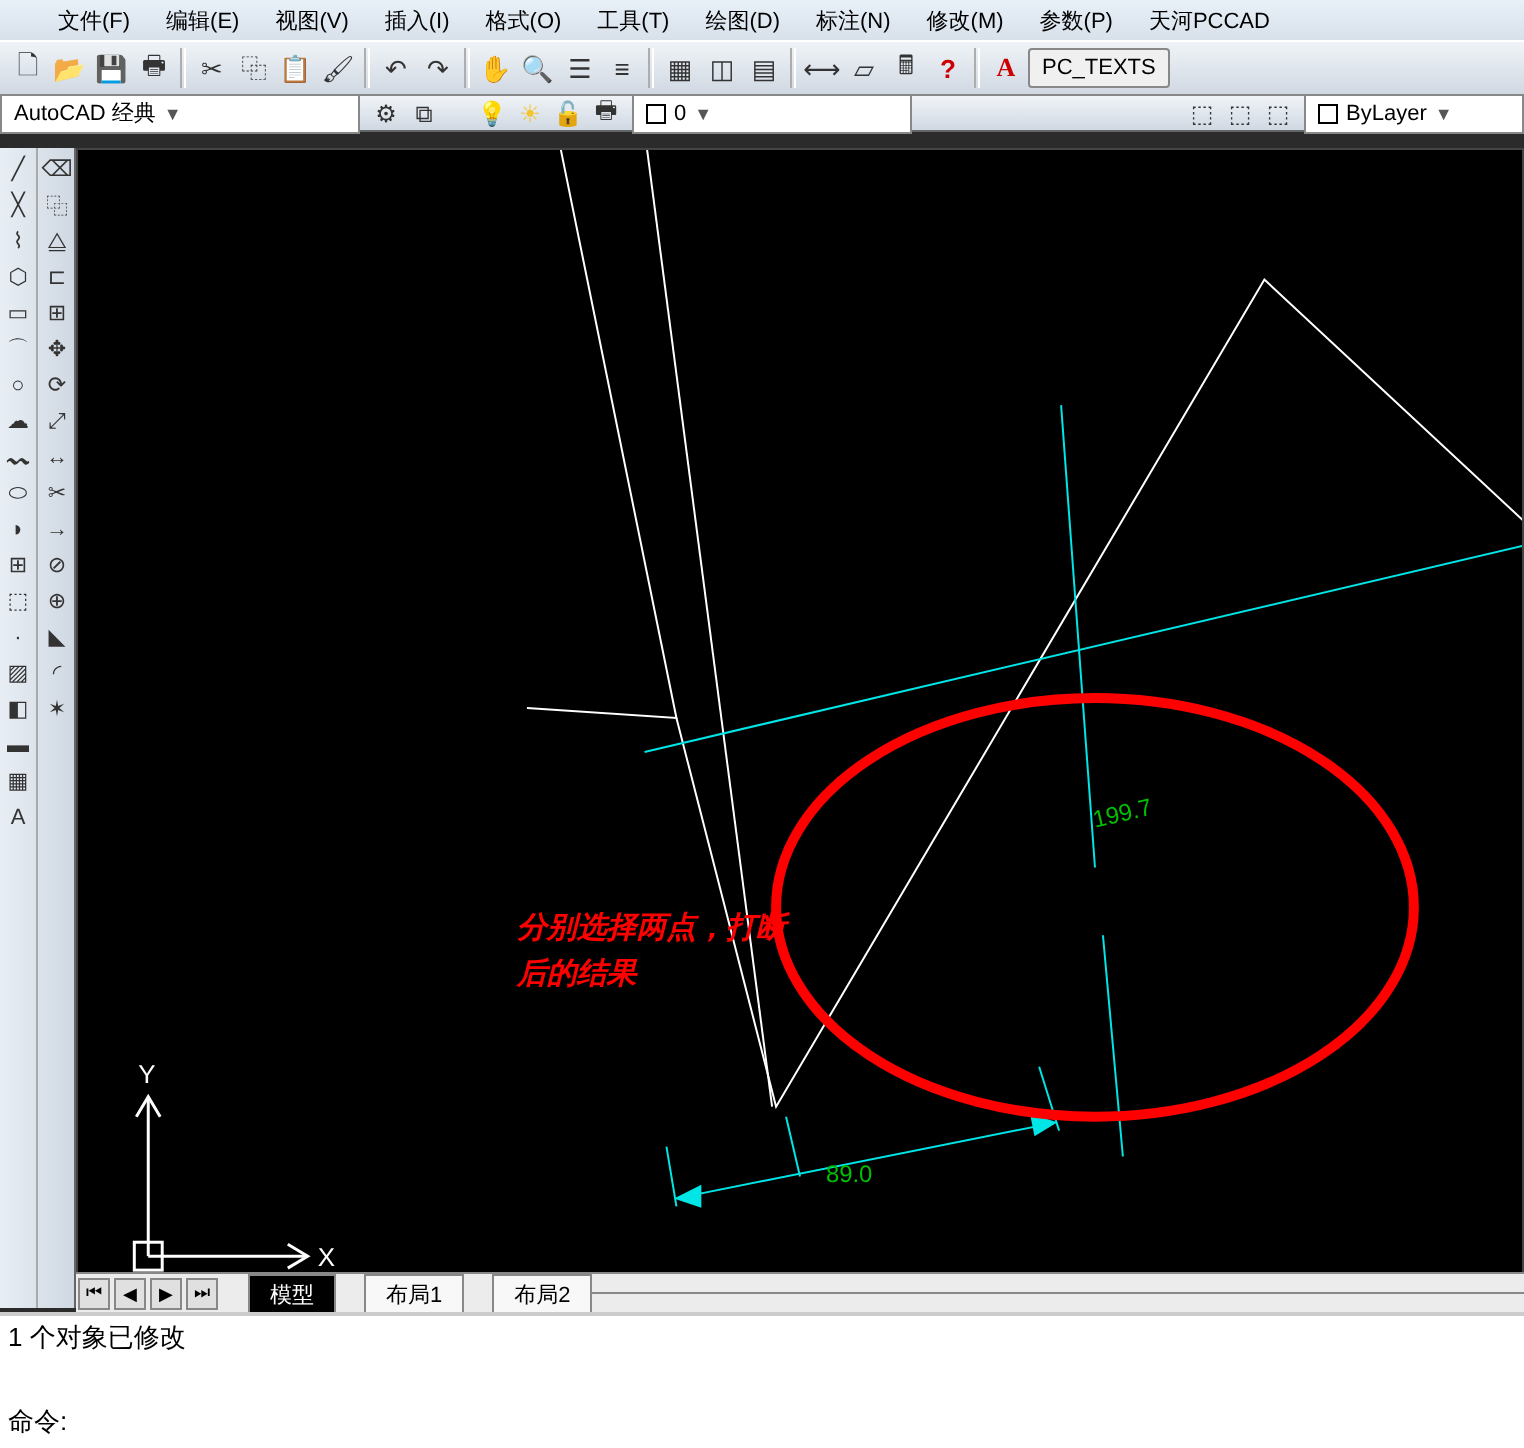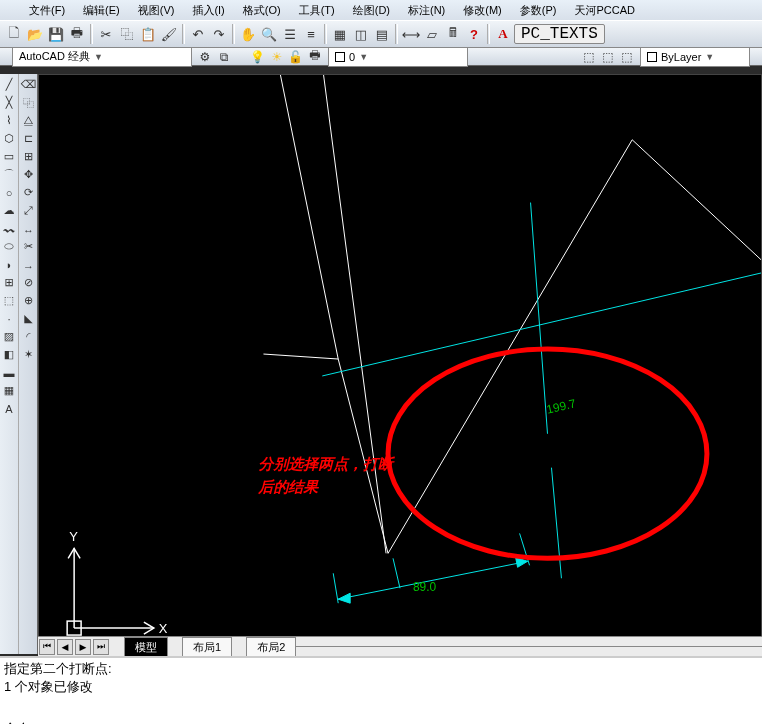--- a/index.html
+++ b/index.html
@@ -6,24 +6,24 @@
 body { width: 762px; height: 724px; overflow: hidden; background: #2b2b2b; }
 
 
 .menubar { height: 20px; background: linear-gradient(#e8f0f8, #d8e0ea); display: flex; align-items: center; font-size: 11px; padding-left: 20px; color: #000; }
 .menubar span { padding: 2px 9px; cursor: default; }
 
 
 .toolbar { height: 28px; background: linear-gradient(#f0f4f8, #d0d8e2); display: flex; align-items: center; padding: 2px 4px; border-top: 1px solid #fff; border-bottom: 1px solid #888; gap: 1px; }
 .tb-btn { width: 20px; height: 20px; display: flex; align-items: center; justify-content: center; font-size: 13px; color: #333; border-radius: 2px; }
 .tb-sep { width: 3px; height: 20px; border-left: 1px solid #adadad; border-right: 1px solid #fff; margin: 0 2px; }
-.tb-textbtn { padding: 0 6px; height: 20px; display: flex; align-items: center; font-size: 16px; border: 1px solid #888; background: #f0f0f0; border-radius: 2px; font-family: Liberation Mono, monospace; }
-
-
-.row2 { height: 18px; background: linear-gradient(#f0f4f8, #d0d8e2); display: flex; align-items: center; padding: 0 12px; border-bottom: 1px solid #666; gap: 4px; }
+.tb-textbtn { padding: 0 6px; height: 20px; display: flex; align-items: center; font-size: 11px; border: 1px solid #888; background: #f0f0f0; border-radius: 2px; }
+
+
+.row2 { height: 18px; background: linear-gradient(#f0f4f8, #d0d8e2); display: flex; align-items: center; padding: 0 0; border-bottom: 1px solid #666; gap: 4px; }
 .combo { display: flex; align-items: center; height: 20px; border: 1px solid #888; background: #fff; font-size: 11px; padding: 0 4px 0 6px; }
 .combo .arrow { margin-left: 4px; font-size: 9px; color: #555; }
 .tb-icons { display: flex; gap: 1px; align-items: center; }
 .tb-icons span { width: 18px; height: 18px; display: flex; align-items: center; justify-content: center; font-size: 12px; color: #333; }
 
 
 .side-toolbar { position: absolute; left: 0; top: 74px; width: 38px; height: 580px; background: linear-gradient(90deg,#e8eef4,#d0d8e2); border-right: 1px solid #666; }
 .side-sub { position: absolute; left: 0; top: 0; width: 19px; height: 100%; border-right: 1px solid #aaa; display: flex; flex-direction: column; gap: 1px; padding-top: 2px; }
 .side-sub2 { position: absolute; left: 19px; top: 0; width: 19px; height: 100%; display: flex; flex-direction: column; gap: 1px; padding-top: 2px; }
 .side-btn { width: 17px; height: 17px; margin: 0 auto; display: flex; align-items: center; justify-content: center; font-size: 11px; color: #333; }
@@ -215,20 +215,19 @@
   <div class="tab-navbtn">◀</div>
   <div class="tab-navbtn">▶</div>
   <div class="tab-navbtn">⏭</div>
   <div class="tab active">模型</div>
   <div class="tab">布局1</div>
   <div class="tab">布局2</div>
   <div class="tabs-rail"></div>
 </div>
 
 <div class="cmd-area">
-  <div>指定第二个打断点:</div>
   <div>1 个对象已修改</div>
   <div style="height:6px;"></div>
   <div class="prompt-line">
     <span>命令:</span>
     <input style="flex: 1 1 0%; border: none; outline: none; font: inherit; margin-left: 4px;">
   </div>
 </div>
 
 </body></html>

